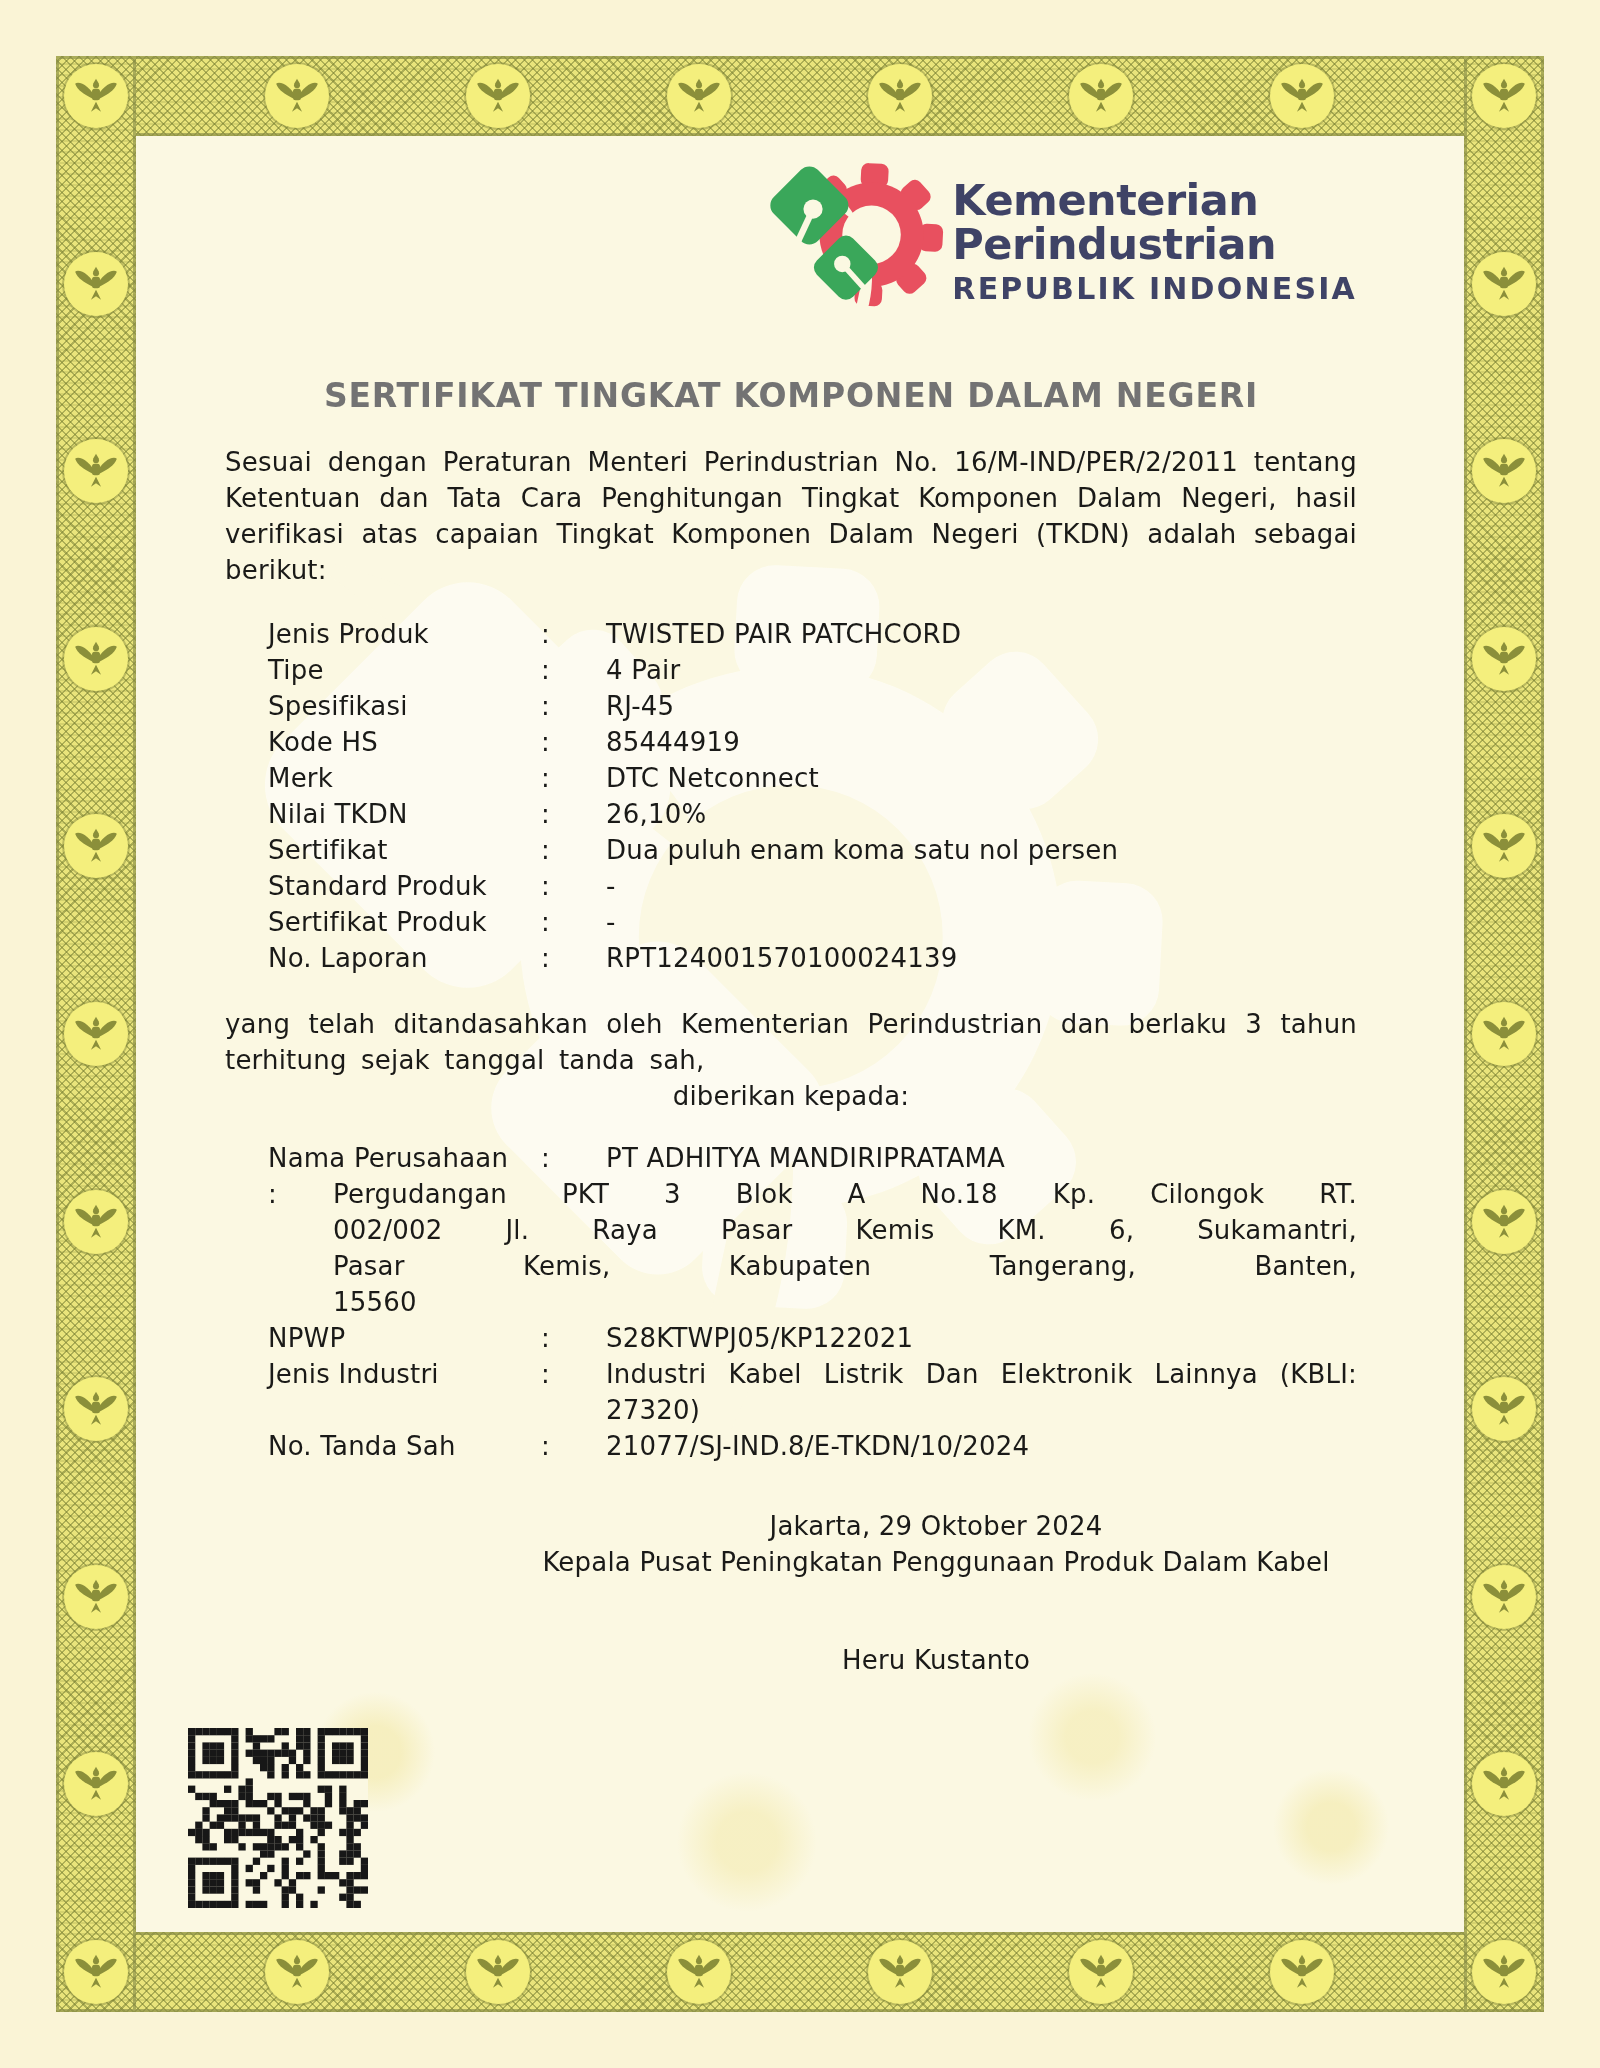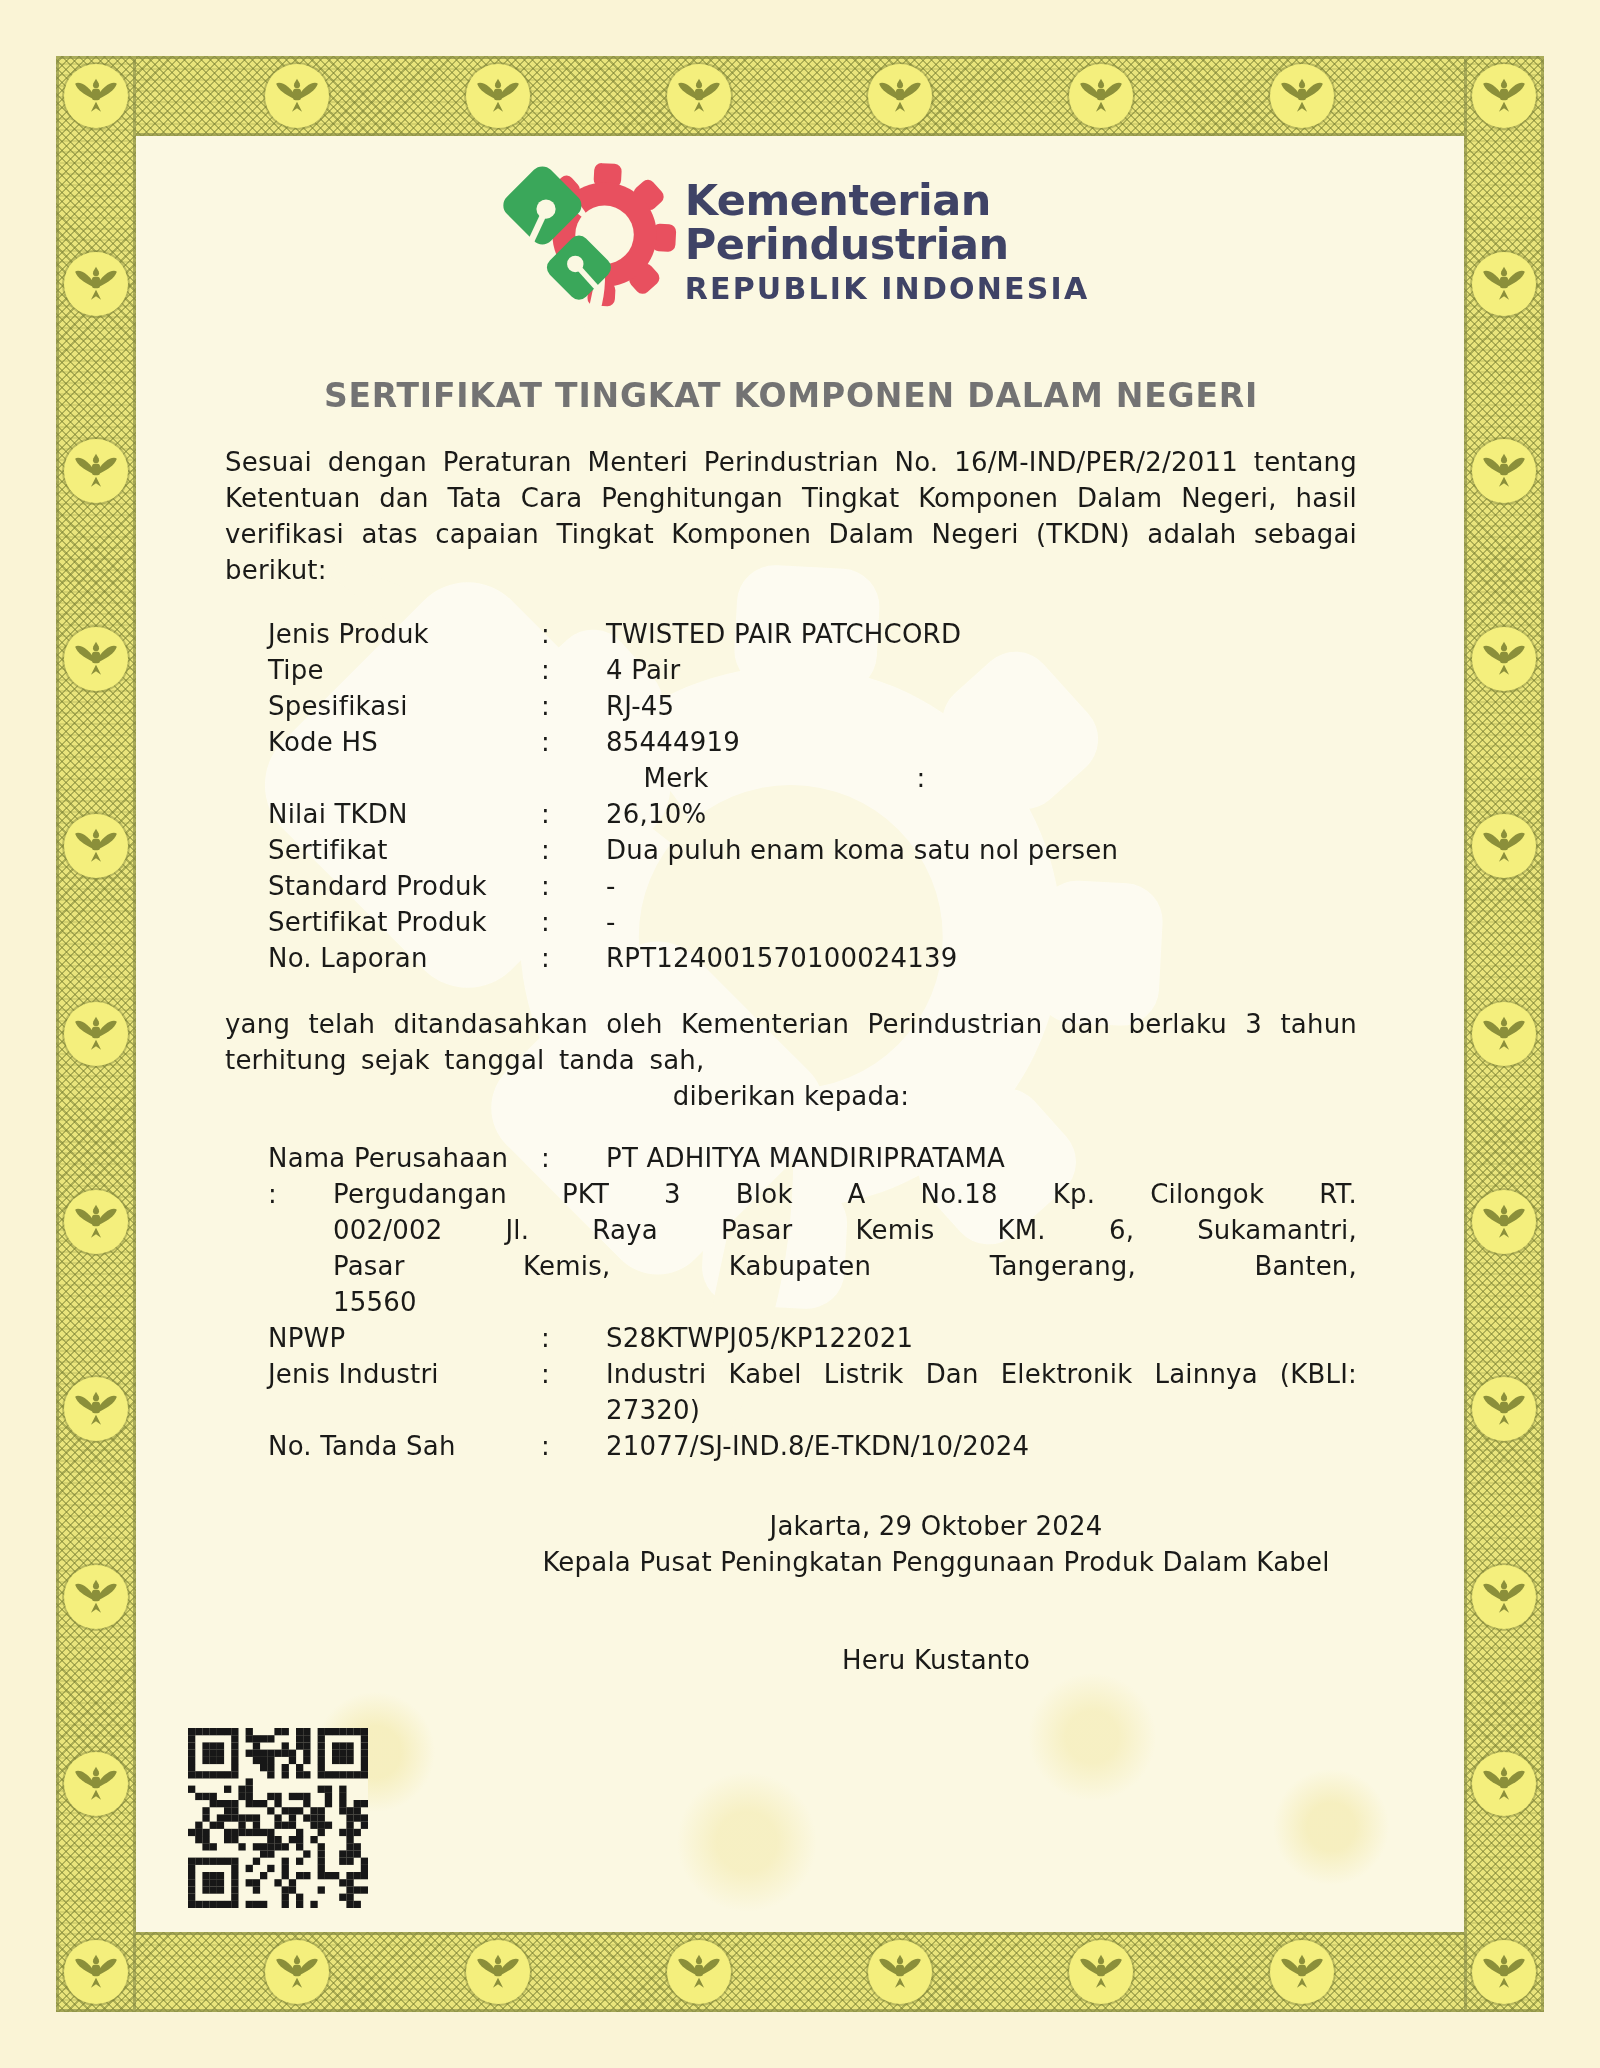--- a/index.html
+++ b/index.html
@@ -41,21 +41,21 @@
     box-shadow:0 0 0 2px rgba(130,135,60,.45);
     display:flex;align-items:center;justify-content:center;
   }
   .emblem svg{width:46px;height:46px;opacity:.82;}
   
   .watermark{position:absolute;left:210px;top:500px;width:1000px;height:950px;opacity:.55;pointer-events:none;}
   .watermark svg *{fill:#ffffff;}
   .watermark svg .cut{fill:#fbf8e2;}
   
   .content{position:absolute;left:225px;top:150px;width:1132px;font-size:26px;line-height:36px;letter-spacing:.2px;}
-  .logo-row{display:flex;justify-content:center;align-items:center;}
+  .logo-row{display:flex;justify-content:flex-end;align-items:center;}
   .logo-mark{width:192px;height:184px;flex:none;}
   .logo-text{color:#3f4366;}
   .logo-text .l1,.logo-text .l2{font-size:43px;font-weight:bold;line-height:44px;letter-spacing:-.5px;}
   .logo-text .l3{font-size:30px;font-weight:bold;letter-spacing:2.2px;margin-top:5px;}
   .doc-title{
     margin-top:42px;text-align:center;
     font-size:33px;font-weight:bold;letter-spacing:.8px;line-height:40px;color:#737373;
   }
   .para{margin-top:28px;text-align:justify;word-spacing:6px;}
   .kv{margin-top:28px;padding-left:43px;}
@@ -565,20 +565,21 @@
         <span class="val">RJ-45</span>
       </div>
       <div class="row">
         <span class="lbl">Kode HS</span>
         <span class="colon">:</span>
         <span class="val">85444919</span>
       </div>
       <div class="row">
         <span class="lbl">Merk</span>
         <span class="colon">:</span>
+        <span class="val">DTC Netconnect</span>
       </div>
       <div class="row">
         <span class="lbl">Nilai TKDN</span>
         <span class="colon">:</span>
         <span class="val">26,10%</span>
       </div>
       <div class="row">
         <span class="lbl">Sertifikat</span>
         <span class="colon">:</span>
         <span class="val">Dua puluh enam koma satu nol persen</span>

